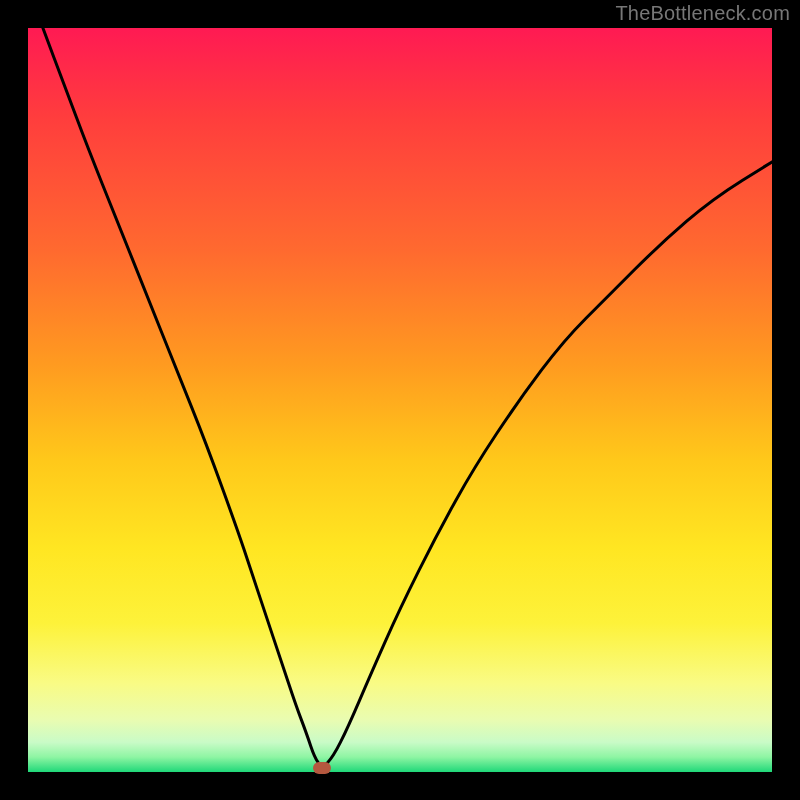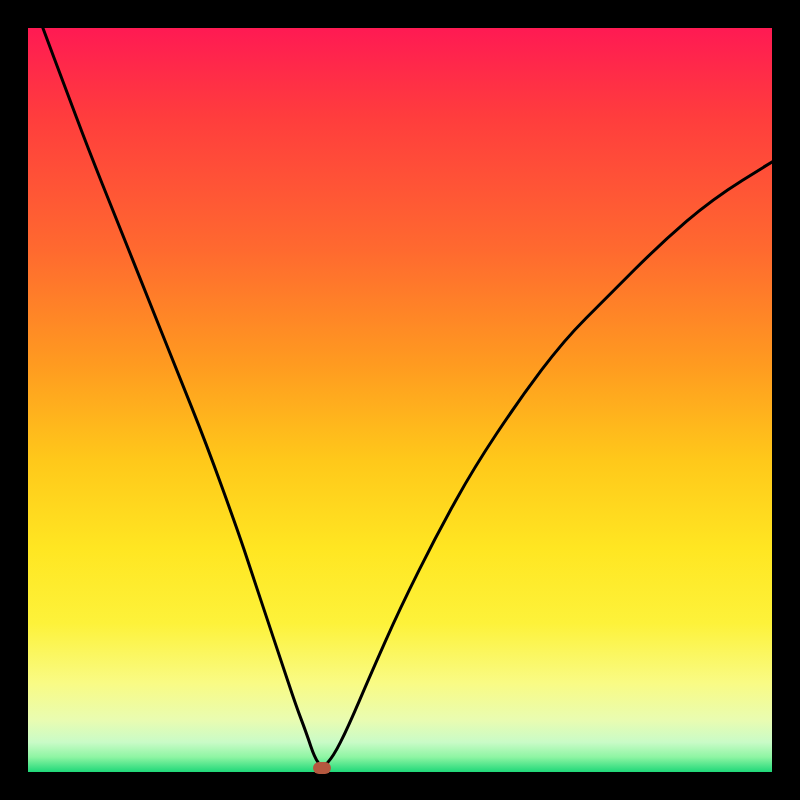--- a/index.html
+++ b/index.html
@@ -62,19 +62,20 @@
     height: 12px;
     background: #b5583f;
     border-radius: 6px;
     z-index: 3;
   }
 </style>
 </head>
 <body>
 
 <div class="outer">
+  <div class="watermark">TheBottleneck.com</div>
   <div class="plot-area">
     <svg class="curve" viewBox="0 0 744 744" preserveAspectRatio="none">
       <path id="curve-path" d="M 14.9 0.0 Q 14.9 0.0 26.0 29.8 Q 37.2 59.5 48.4 89.3 Q 59.5 119.0 74.4 156.2 Q 89.3 193.4 104.2 230.6 Q 119.0 267.8 133.9 305.0 Q 148.8 342.2 163.7 379.4 Q 178.6 416.6 193.4 457.6 Q 208.3 498.5 215.8 520.8 Q 223.2 543.1 230.6 565.4 Q 238.1 587.8 245.5 610.1 Q 253.0 632.4 260.4 654.7 Q 267.8 677.0 273.4 691.9 Q 279.0 706.8 282.7 718.0 Q 286.4 729.1 290.2 734.7 Q 293.9 740.3 299.5 734.7 Q 305.0 729.1 312.5 714.2 Q 319.9 699.4 331.1 673.3 Q 342.2 647.3 357.1 613.8 Q 372.0 580.3 390.6 543.1 Q 409.2 505.9 427.8 472.4 Q 446.4 439.0 468.7 405.5 Q 491.0 372.0 513.4 342.2 Q 535.7 312.5 558.0 290.2 Q 580.3 267.8 606.4 241.8 Q 632.4 215.8 658.4 193.4 Q 684.5 171.1 714.2 152.5 T 744.0 133.9" fill="none" stroke="#000000" stroke-width="3" stroke-linecap="round" stroke-linejoin="round"></path>
     </svg>
     <div class="bump" id="marker" style="left: 284.88px; top: 734.28px; background: rgb(181, 88, 63);"></div>
   </div>
 </div>
 
 </body></html>

